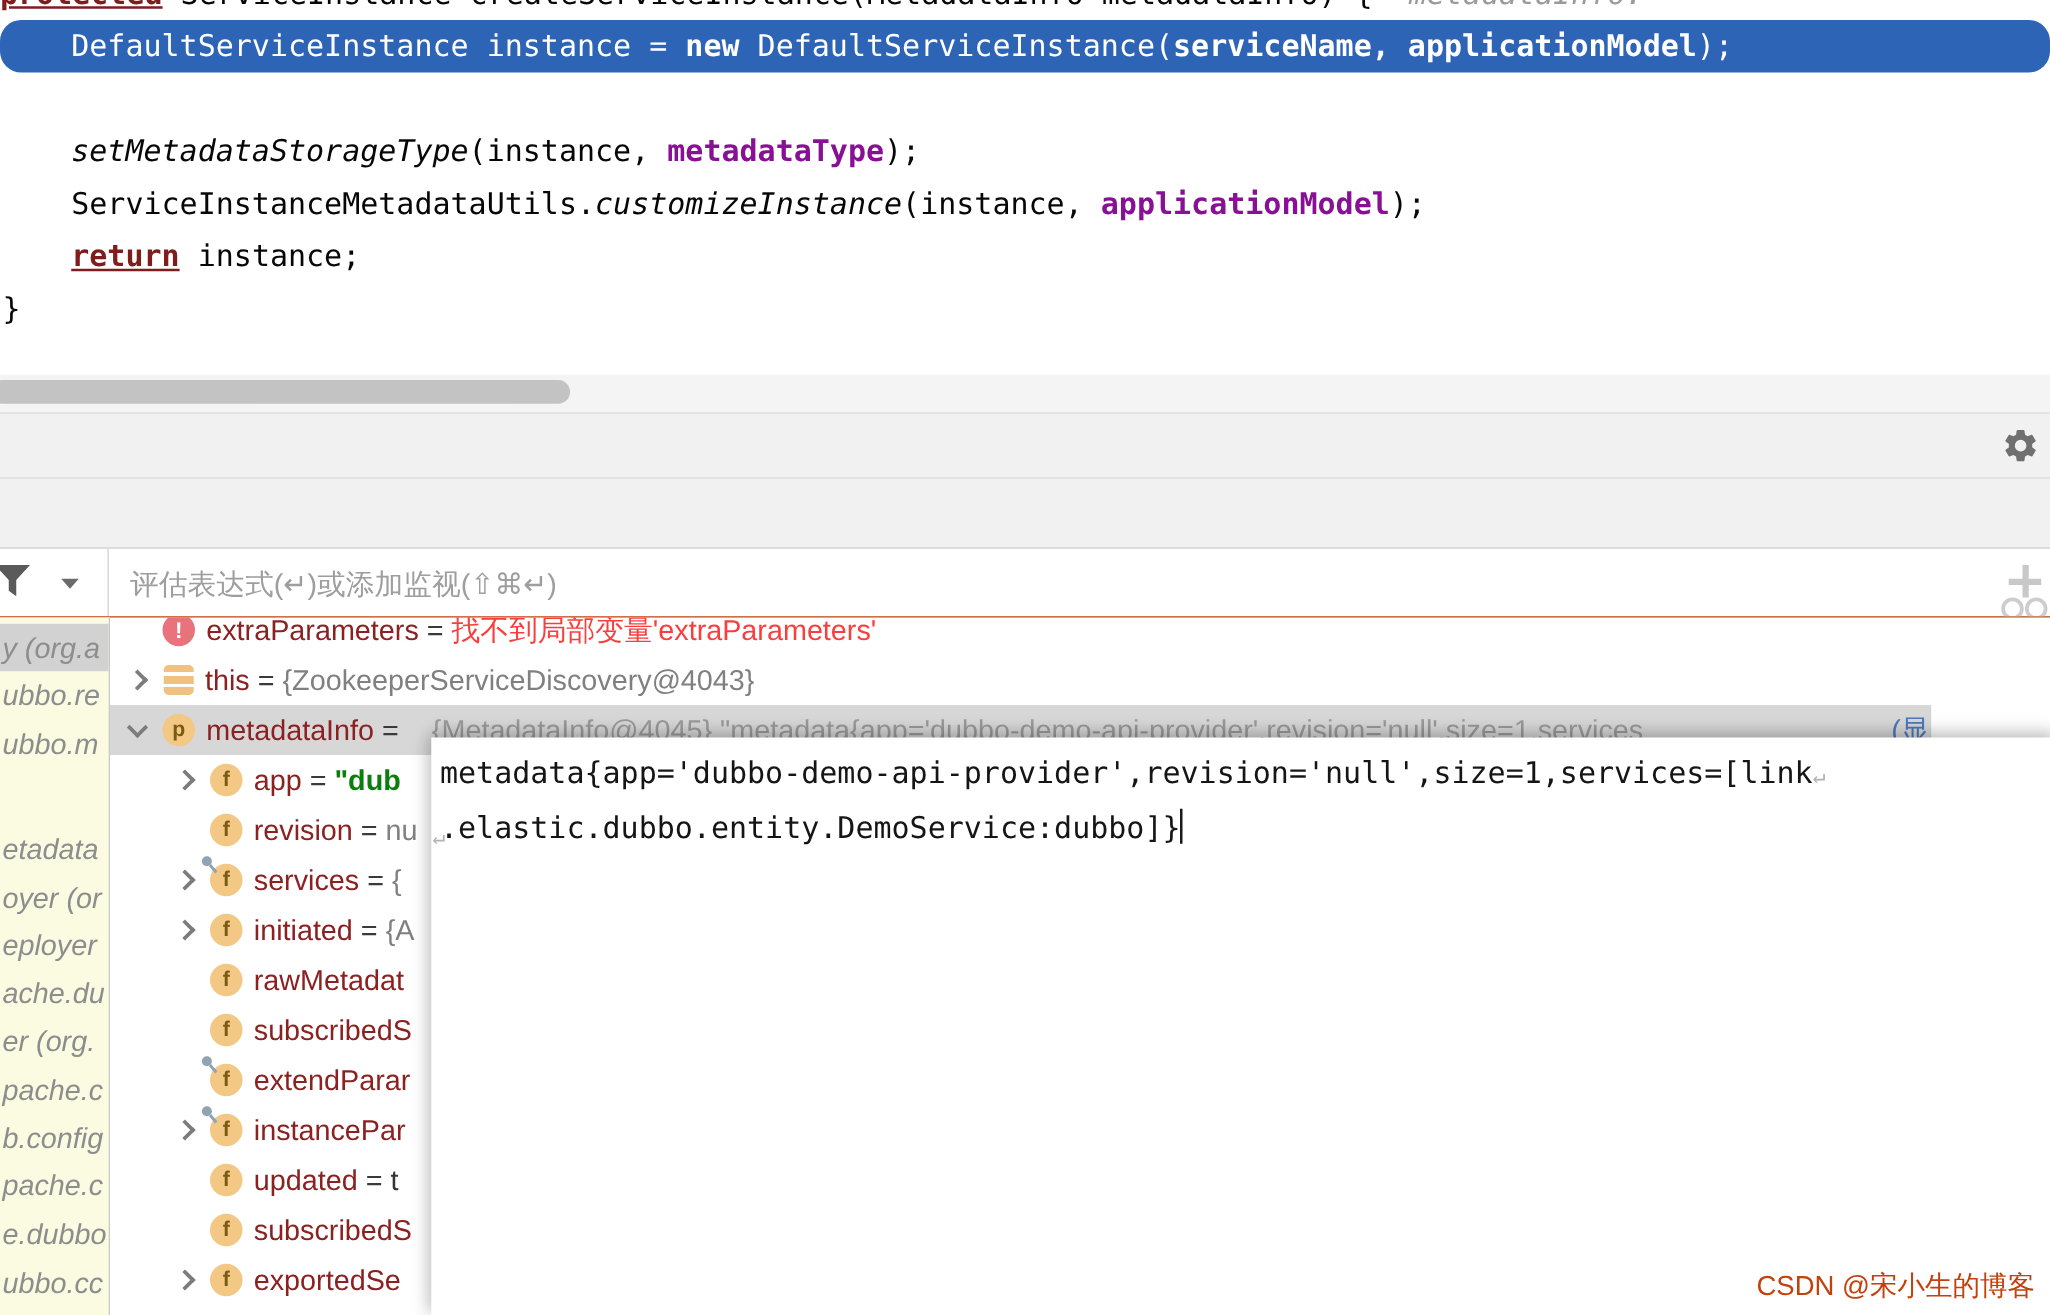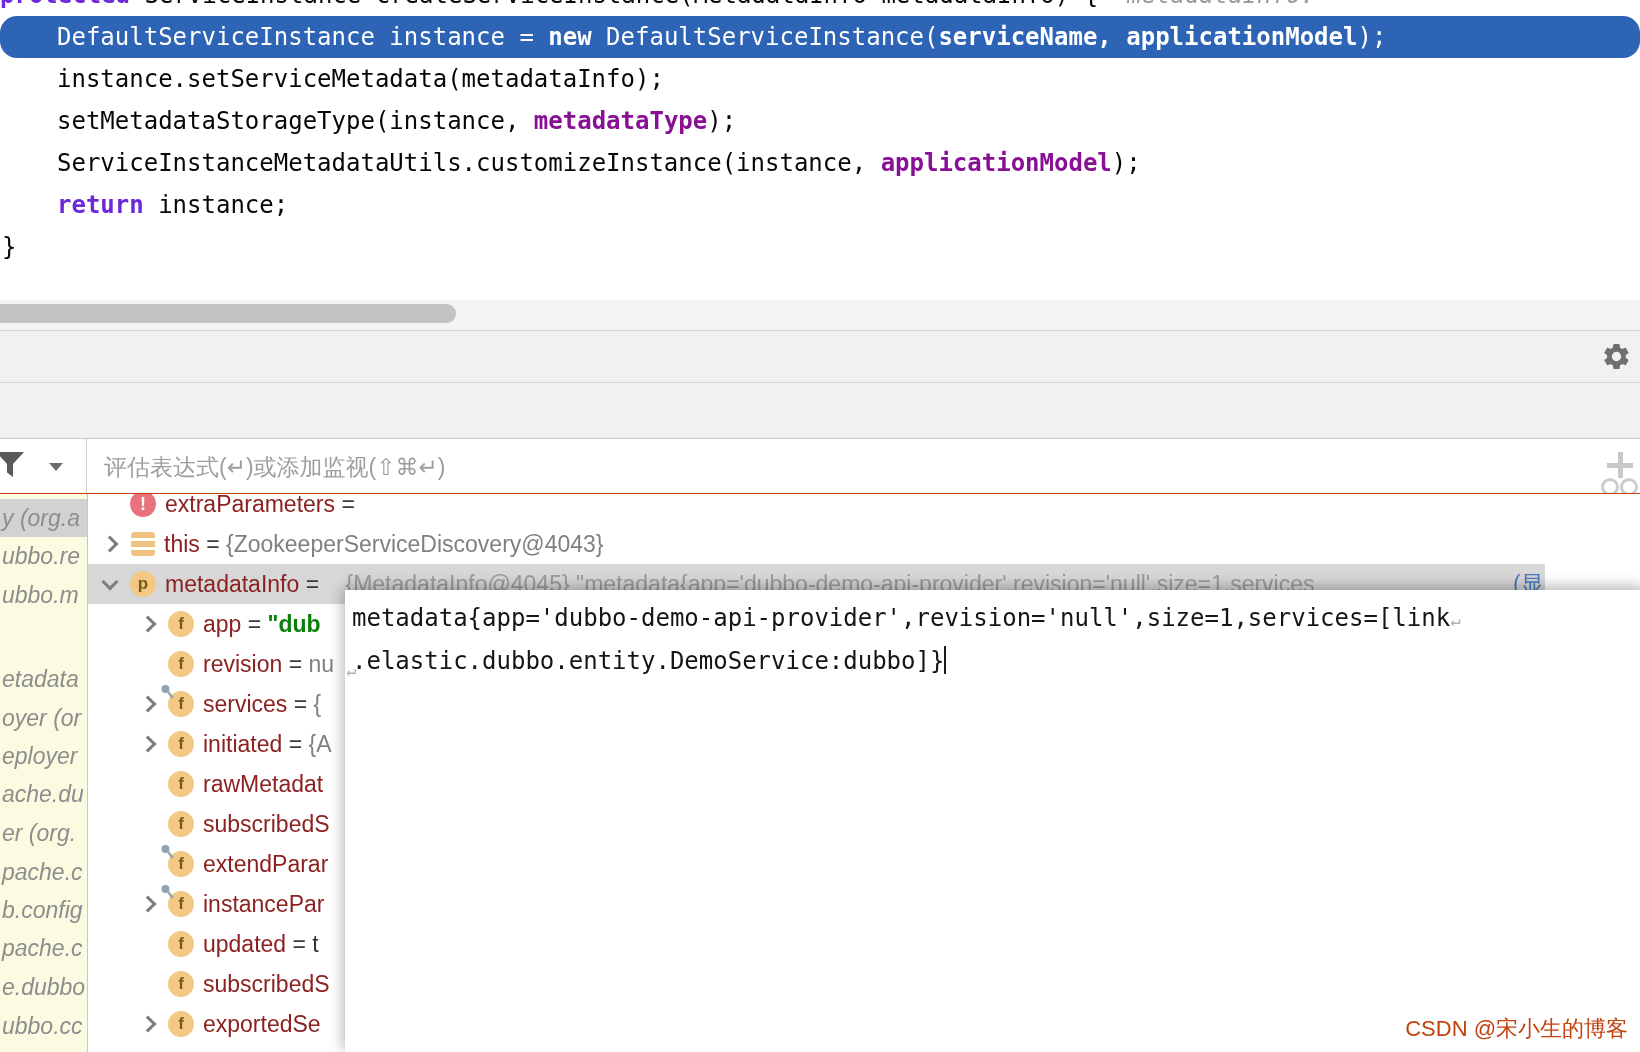--- a/index.html
+++ b/index.html
@@ -7,22 +7,22 @@
        font-family:"Liberation Sans",sans-serif;}
 
   
   .code-area{position:absolute;left:0;top:0;width:1640px;height:300px;background:#fff;
              font-family:"DejaVu Sans Mono",monospace;font-size:24px;line-height:42px;color:#070707;
              overflow:hidden;}
   .cl{position:absolute;left:0;right:0;height:42px;white-space:pre;padding-left:57px;}
   .cl.noindent{padding-left:0;}
   .cl.exec{background:#2e64b5;color:#ffffff;border-radius:17px;}
   .cl.exec .b{font-weight:bold;}
-  .kw{color:#6d28d9;font-weight:bold;}
-  .it{}
+  .kw{color:#7f1d1d;font-weight:bold;text-decoration:underline;}
+  .it{font-style:italic;}
   .purple{color:#871094;font-weight:bold;}
   .hint{color:#9b9b9b;font-style:italic;}
 
   
   .hsb{position:absolute;left:0;top:300px;width:1640px;height:30px;background:#f4f4f4;
        border-bottom:1px solid #d4d4d4;}
   .hsb-thumb{position:absolute;left:-8px;top:4px;width:464px;height:19px;border-radius:10px;background:#c3c3c3;}
   .tbar1{position:absolute;left:0;top:331px;width:1640px;height:51px;background:#f1f1f1;
          border-bottom:1px solid #d4d4d4;}
   .gear{position:absolute;right:8px;top:10px;width:31px;height:31px;cursor:pointer;}
@@ -98,21 +98,20 @@
   .watermark{position:absolute;right:12px;top:1014px;font-size:22px;color:#c2410c;z-index:8;}
 </style>
 </head>
 <body>
 
 <div id="app">
 
   <div class="code-area">
     <div class="cl noindent" style="top:-26px"><span class="kw">protected</span><span> ServiceInstance createServiceInstance(MetadataInfo metadataInfo) {  </span><span class="hint">metadataInfo:</span></div>
     <div class="cl exec" style="top:16px"><span>DefaultServiceInstance instance = </span><span class="b">new</span><span> DefaultServiceInstance(</span><span class="b">serviceName,</span><span> </span><span class="b">applicationModel</span><span>);</span></div>
-    <div class="cl" style="top:58px"><span>instance.setServiceMetadata(metadataInfo);</span></div>
     <div class="cl" style="top:100px"><span class="it">setMetadataStorageType</span><span>(instance, </span><span class="purple">metadataType</span><span>);</span></div>
     <div class="cl" style="top:142px"><span>ServiceInstanceMetadataUtils.</span><span class="it">customizeInstance</span><span>(instance, </span><span class="purple">applicationModel</span><span>);</span></div>
     <div class="cl" style="top:184px"><span class="kw">return</span><span> instance;</span></div>
     <div class="cl noindent" style="top:226px;padding-left:2px"><span>}</span></div>
   </div>
 
   <div class="hsb">
     <div class="hsb-thumb"></div>
   </div>
   <div class="tbar1">
@@ -153,21 +152,21 @@
       <div class="f-row" style="top:440px">pache.c</div>
       <div class="f-row" style="top:479px">e.dubbo</div>
       <div class="f-row" style="top:518px">ubbo.cc</div>
     </div>
 
     <div class="tree">
 
       <div class="t-row lvl1" style="top:-10px">
         <i class="chev"></i>
         <span class="vicon err">!</span>
-        <span class="vname">extraParameters</span><span class="veq"> = </span>
+        <span class="vname">extraParameters</span><span class="veq"> = </span><span class="vval errv">找不到局部变量'extraParameters'</span>
       </div>
 
       <div class="t-row lvl1" style="top:30px">
         <i class="chev r"></i>
         <span class="vicon ths"></span>
         <span class="vname">this</span><span class="veq"> = </span><span class="vval gray">{ZookeeperServiceDiscovery@4043}</span>
       </div>
 
       <div class="t-row lvl1 selected" style="top:70px">
         <i class="chev d"></i>

